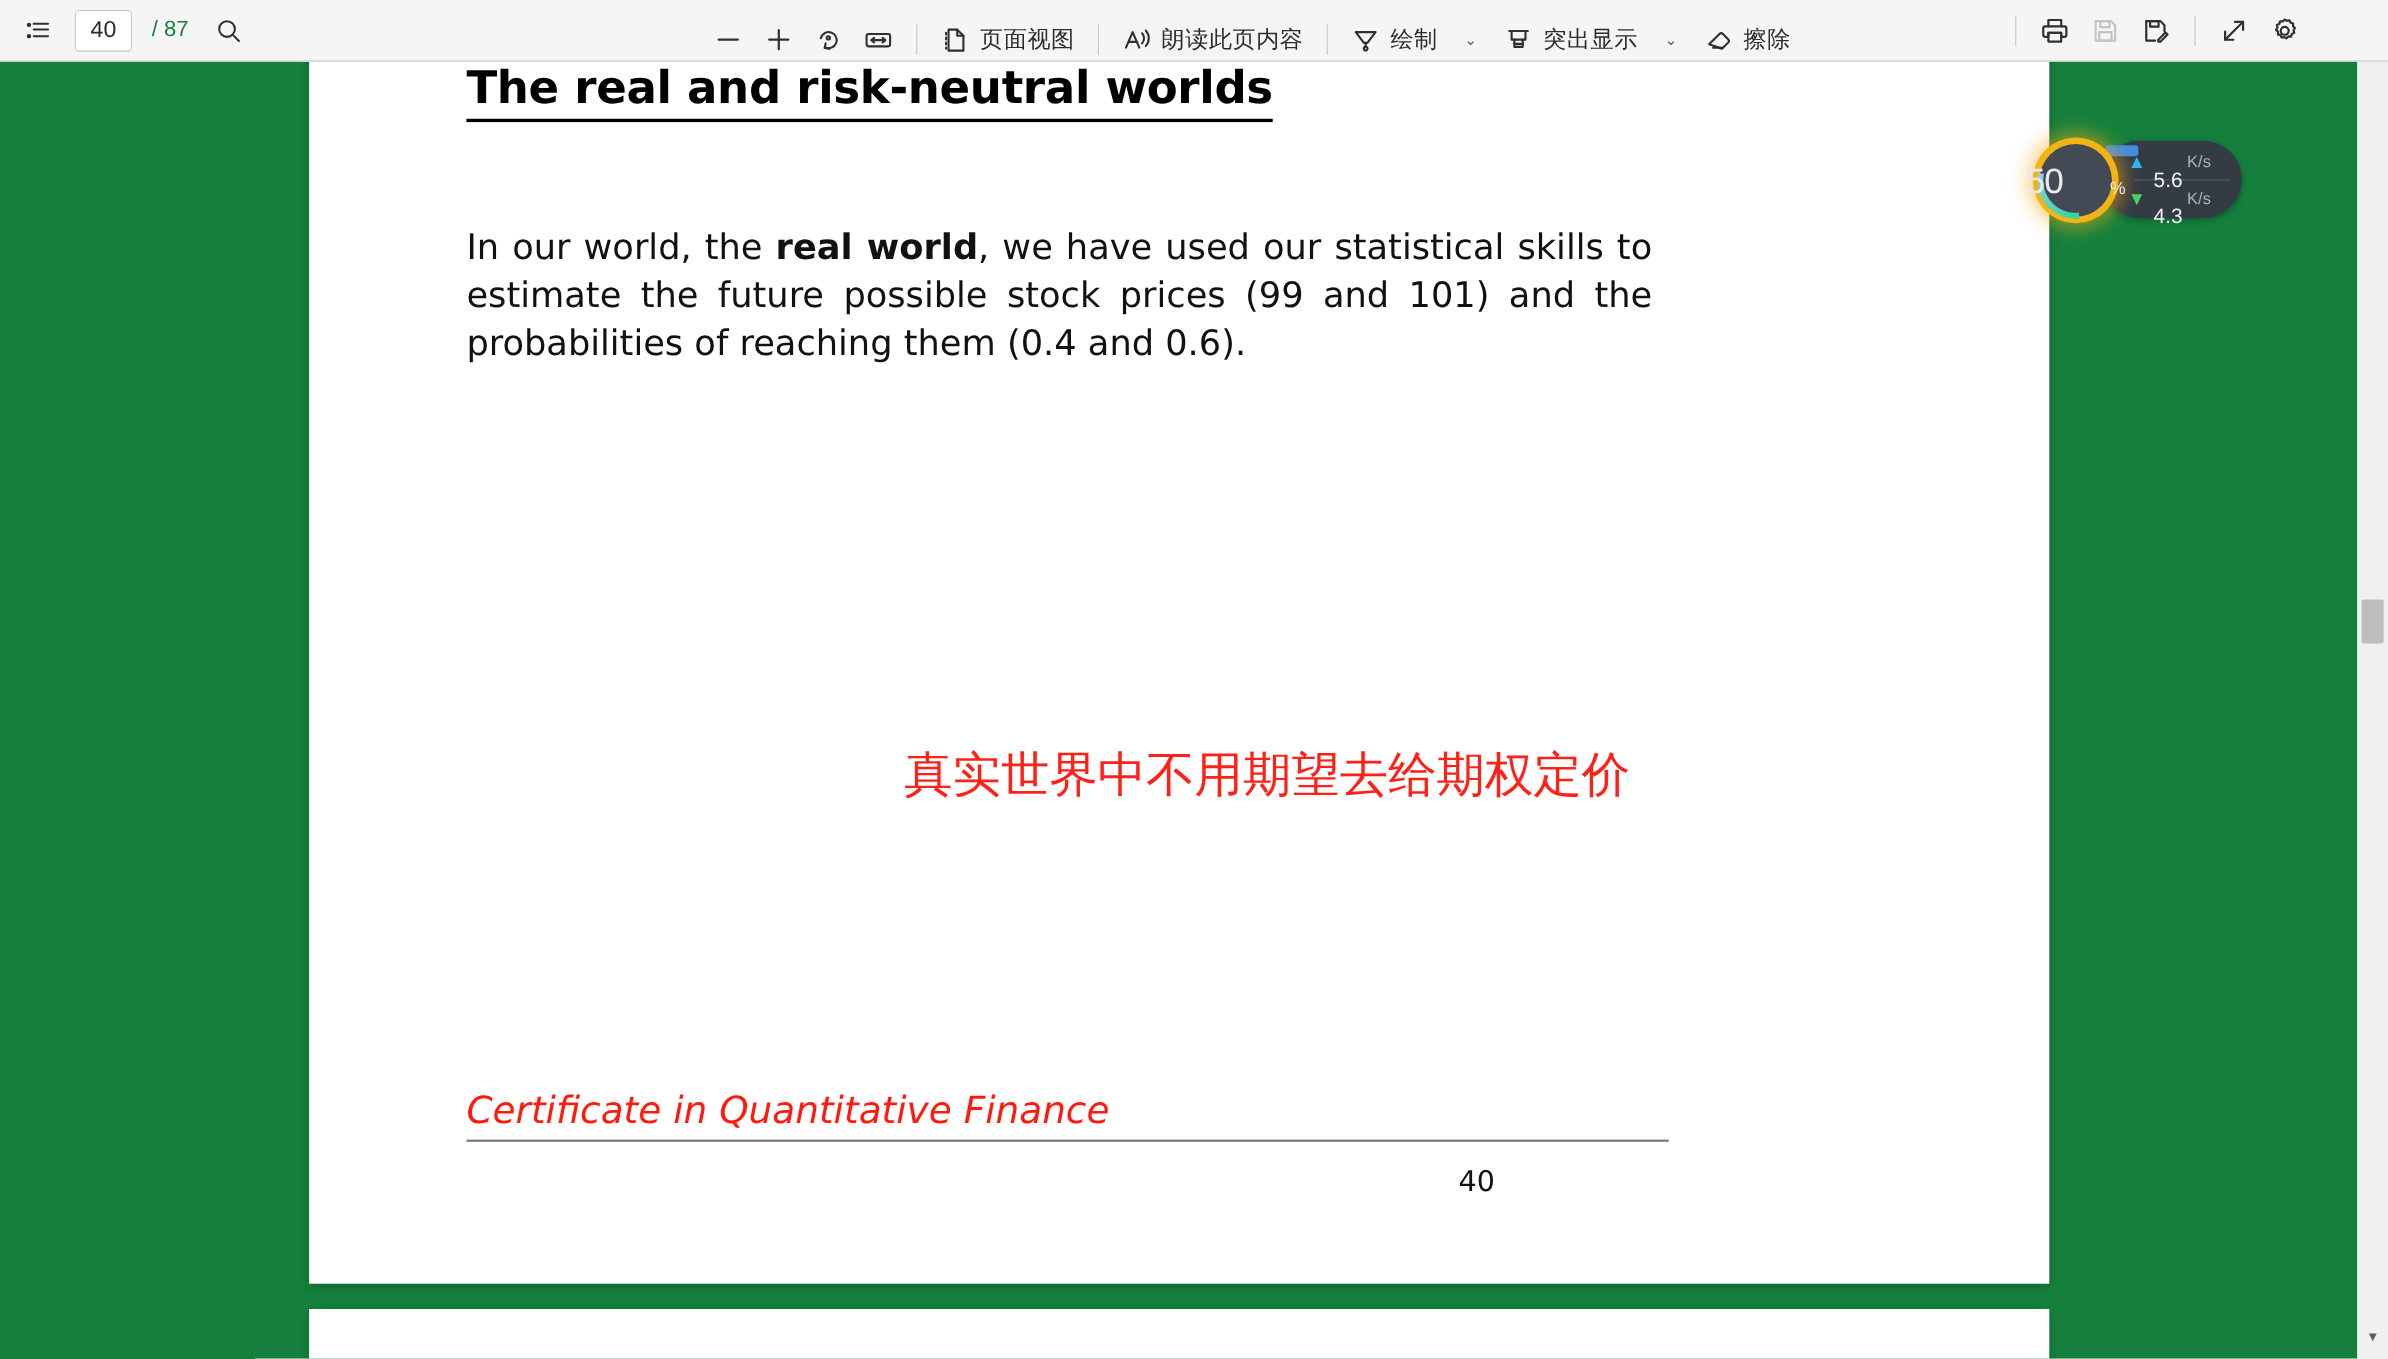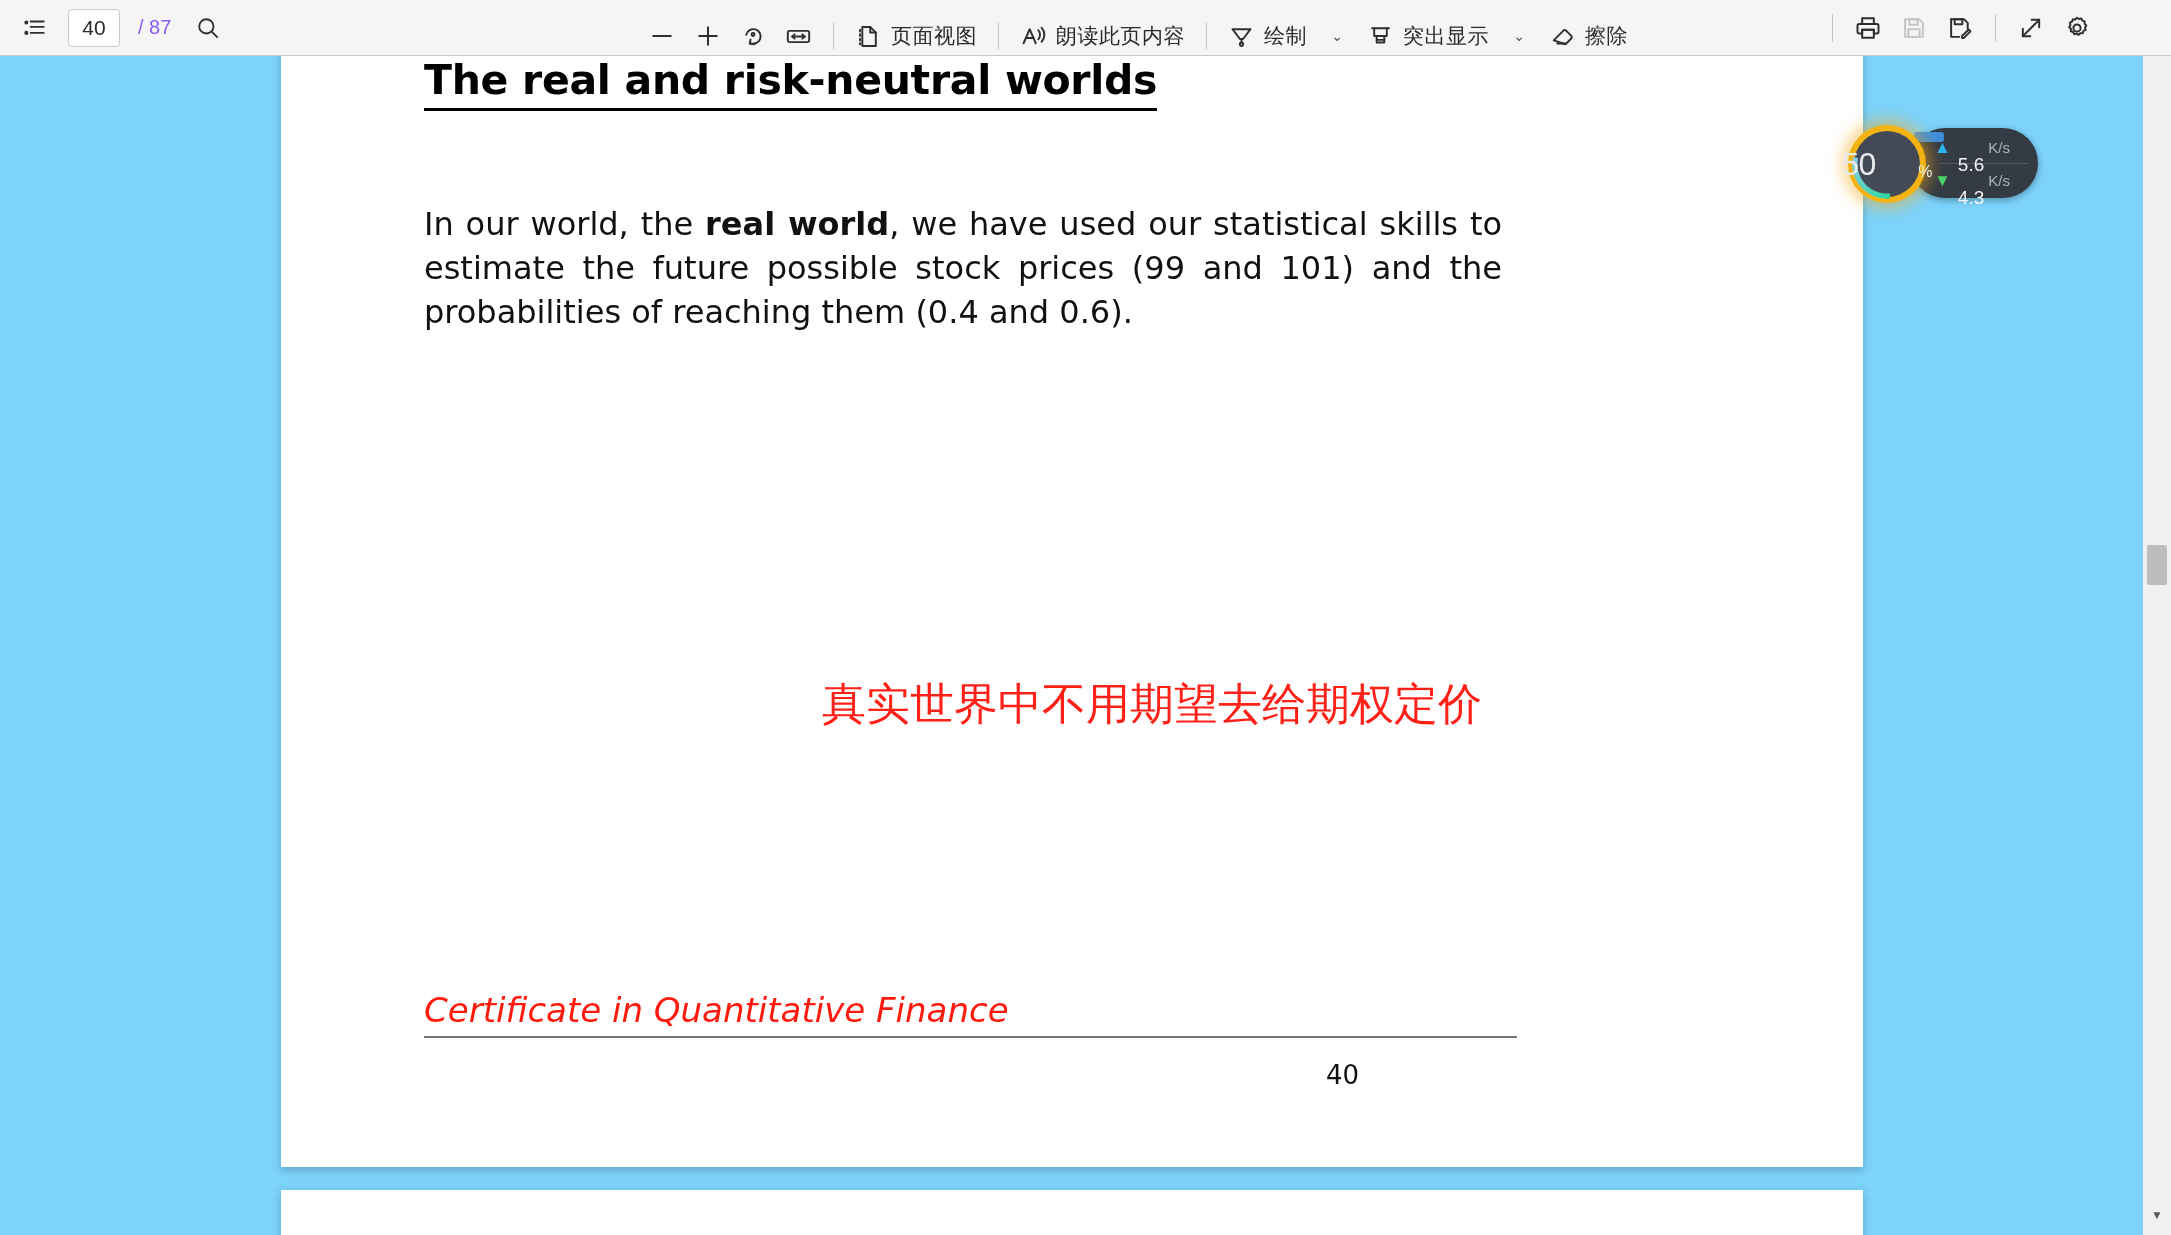--- a/index.html
+++ b/index.html
@@ -43,36 +43,36 @@
   }
   .pagebox {
     width: 52px; height: 38px;
     border: 1px solid #c8c8c8; border-radius: 4px;
     background: #fff;
     display: flex; align-items: center; justify-content: center;
     font-size: 21px; color: #2b2b2b;
     margin-left: 8px;
   }
   .pagetotal {
-    font-size: 20px; color: #8b5cf6; margin-left: 14px; margin-right: 12px;
+    font-size: 20px; color: #15803d; margin-left: 14px; margin-right: 12px;
   }
   .chev { font-size: 14px; color: #555; padding: 0 2px; }
 
   svg.ic { display: block; }
   svg.ic path, svg.ic line, svg.ic circle, svg.ic rect, svg.ic polyline, svg.ic polygon {
     stroke: #2f2f2f; stroke-width: 1.7; fill: none;
     stroke-linecap: round; stroke-linejoin: round;
   }
   svg.ic.dim path, svg.ic.dim rect, svg.ic.dim line, svg.ic.dim polyline { stroke: #c4c4c4; }
 
   
   #viewer {
     position: absolute; top: 56px; left: 0;
     width: 2143px; height: 1179px;
-    background: #7dd3fc;
+    background: #15803d;
     overflow: hidden;
   }
 
   .page {
     position: absolute;
     left: 281px; width: 1582px;
     background: #ffffff;
     box-shadow: 0 3px 9px rgba(0,0,0,.22);
   }
   #page-current { top: -14px; height: 1125px; }

